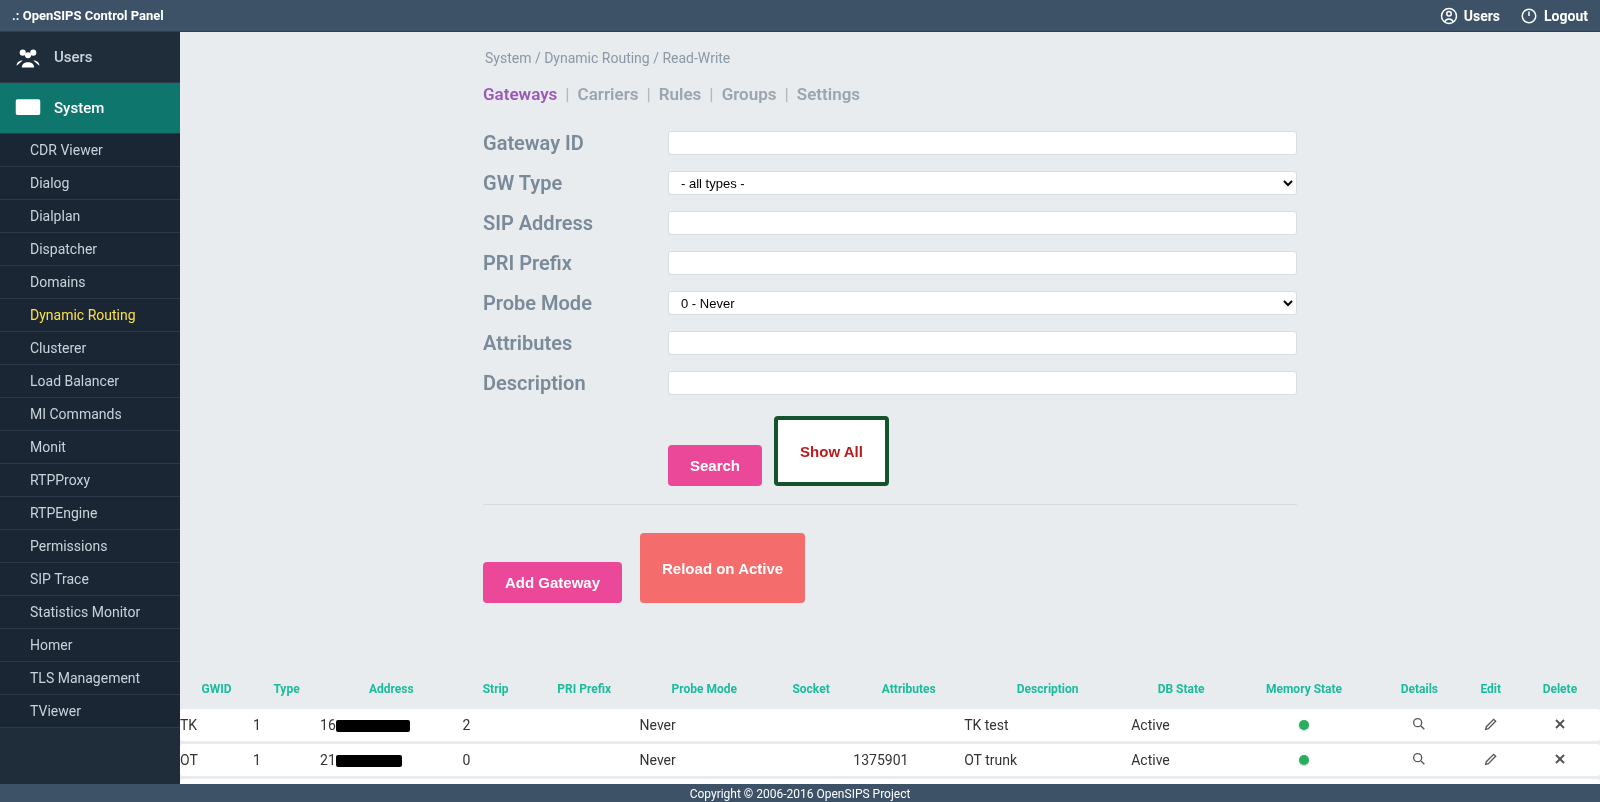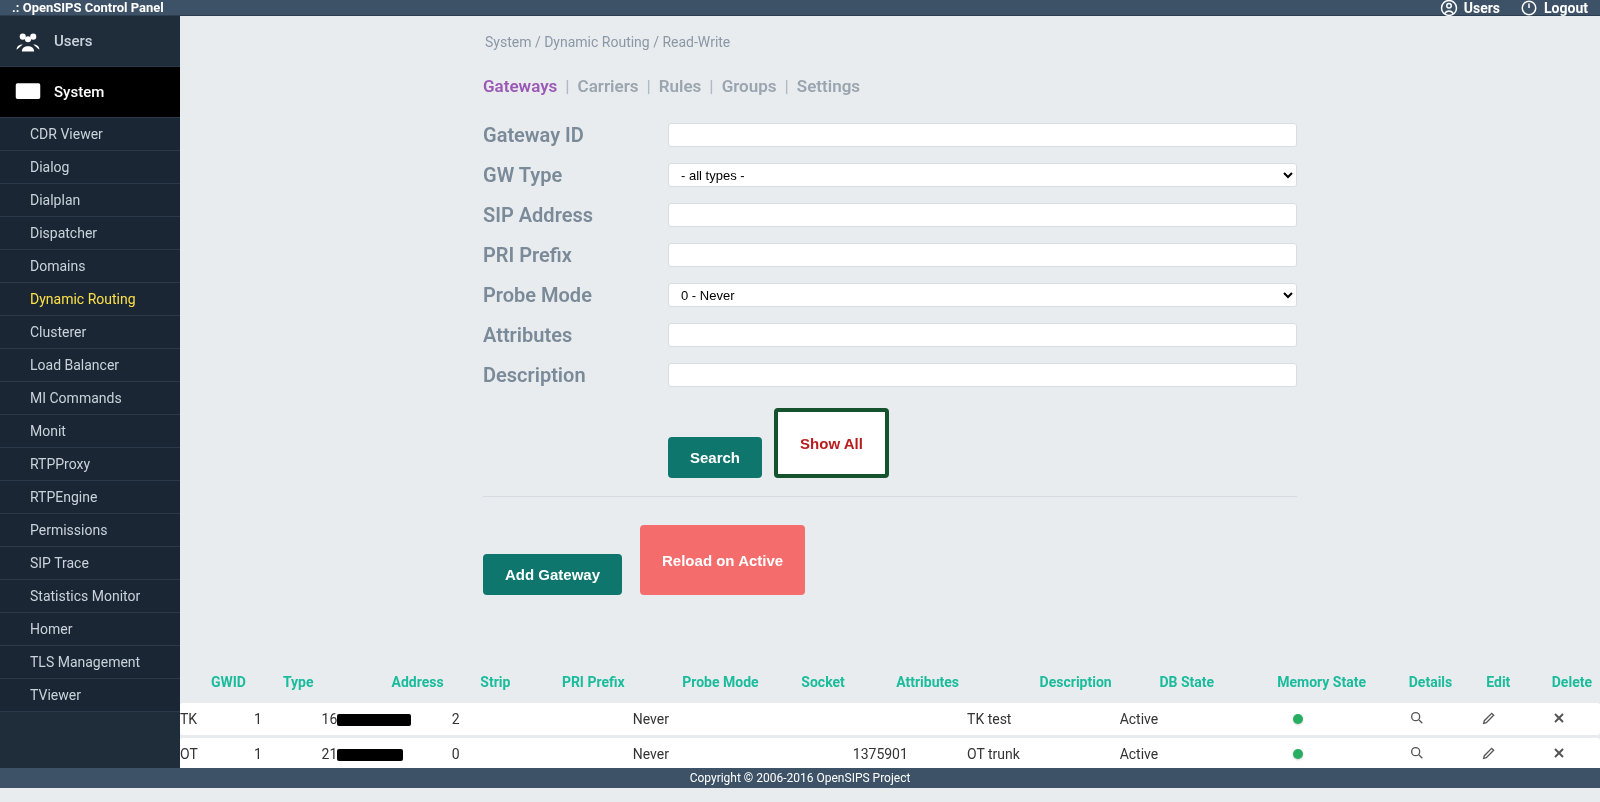--- a/index.html
+++ b/index.html
@@ -1,51 +1,51 @@
 <!DOCTYPE html>
 <html><head>
 <meta charset="utf-8">
 <style>
 * { box-sizing: border-box; margin: 0; padding: 0; }
 body { font-family: -apple-system, BlinkMacSystemFont, "Segoe UI", Roboto, "Helvetica Neue", Arial, sans-serif; background: #e9ecef; overflow: hidden; }
-.topbar { height: 16px; background: #3d5266; color: #fff; display: flex; align-items: center; padding: 0 12px; font-size: 13px; justify-content: space-between; border-bottom: 1px solid #2c3e50; }
+.topbar { height: 32px; background: #3d5266; color: #fff; display: flex; align-items: center; padding: 0 12px; font-size: 13px; justify-content: space-between; border-bottom: 1px solid #2c3e50; }
 .topbar-title { font-weight: bold; }
 .topbar-actions { display: flex; gap: 20px; align-items: center; }
 .topbar-action { display: flex; align-items: center; gap: 6px; cursor: pointer; font-weight: bold; font-size: 14px; }
 .topbar-action svg { width: 18px; height: 18px; }
 .layout { display: flex; height: calc(100vh - 30px - 20px); }
 .sidebar { width: 180px; background: #1f2c3a; flex-shrink: 0; overflow-y: auto; }
 .sidebar-item { display: flex; align-items: center; gap: 12px; padding: 8px 14px; color: #c9d3dc; font-size: 14px; cursor: pointer; border-bottom: 1px solid #2a3a4a; }
 .sidebar-item.primary { padding: 14px 14px; font-size: 15px; font-weight: 500; }
-.sidebar-item.active-parent { background: #000000; color: #fff; }
+.sidebar-item.active-parent { background: #0f766e; color: #fff; }
 .sidebar-item.sub { padding-left: 30px; background: #1a2633; }
 .sidebar-item.sub.current { color: #fde047; }
 .sidebar-item svg { width: 28px; height: 22px; fill: #fff; }
 .main { flex: 1; overflow-y: auto; background: #e9ecef; }
 .content { max-width: 830px; margin: 0 auto; padding: 18px 8px 40px; }
-.breadcrumb { color: #8a98a5; font-size: 14px; margin-bottom: 26px; padding: 0 2px; }
+.breadcrumb { color: #8a98a5; font-size: 14px; margin-bottom: 18px; padding: 0 2px; }
 .tabs { display: flex; gap: 8px; font-size: 17px; font-weight: 600; margin-bottom: 24px; }
 .tabs .tab { color: #9aa5af; cursor: pointer; }
 .tabs .tab.active { color: #9b59b6; }
 .tabs .sep { color: #b0bac3; }
 .form-row { display: flex; align-items: center; margin-bottom: 10px; padding: 3px 0; }
 .form-label { width: 185px; color: #7a8a99; font-weight: 600; font-size: 20px; }
 .form-field { flex: 1; }
 .form-field input, .form-field select { width: 100%; height: 24px; border: 1px solid #d8dde2; border-radius: 3px; padding: 0 8px; font-size: 13px; background: #fff; }
 .form-field select { appearance: auto; }
 .button-row { display: flex; gap: 12px; margin-top: 18px; margin-left: 185px; margin-bottom: 18px; }
 .btn { border: none; border-radius: 4px; padding: 12px 22px; font-size: 15px; font-weight: 600; cursor: pointer; }
-.btn-green { background: #0f766e; color: #fff; margin-top: 29px; }
+.btn-green { background: #ec4899; color: #fff; margin-top: 29px; }
 .btn-white { background: #fff; color: #b91c1c; border: 4px solid #14532d; }
 .btn-red { background: #f56c6c; color: #fff; }
 hr.divider { border: none; border-top: 1px solid #d5dbe0; margin: 18px 0 28px; }
 .action-row { display: flex; gap: 18px; margin-bottom: 30px; }
 .table-wrap { min-width: 1020px; margin: 0 auto; }
 table.data { width: 100%; border-collapse: separate; border-spacing: 0 3px; font-size: 14px; }
-table.data th { color: #1abc9c; font-weight: 700; text-align: right; padding: 6px 8px 10px; font-size: 14px; }
+table.data th { color: #1abc9c; font-weight: 700; text-align: center; padding: 6px 8px 10px; font-size: 12px; }
 table.data td { background: #fff; padding: 6px 0; color: #333; }
 table.data td:first-child { border-radius: 3px 0 0 3px; }
 table.data td:last-child { border-radius: 0 3px 3px 0; }
 .ptr { cursor: pointer; }
 .state-dot { width: 10px; height: 10px; border-radius: 50%; background: #27ae60; display: inline-block; box-shadow: 0 1px 2px rgba(0,0,0,.2); }
 .mini-icon { display: inline-flex; width: 18px; height: 18px; align-items: center; justify-content: center; color: #555; }
 .mini-icon svg { width: 16px; height: 16px; }
 .redact { display: inline-block; background: #000; height: 12px; border-radius: 2px; vertical-align: middle; }
 .footer { height: 20px; background: #3d5266; color: #fff; font-size: 12px; display: flex; align-items: center; justify-content: center; }
 .center { text-align: center; }

